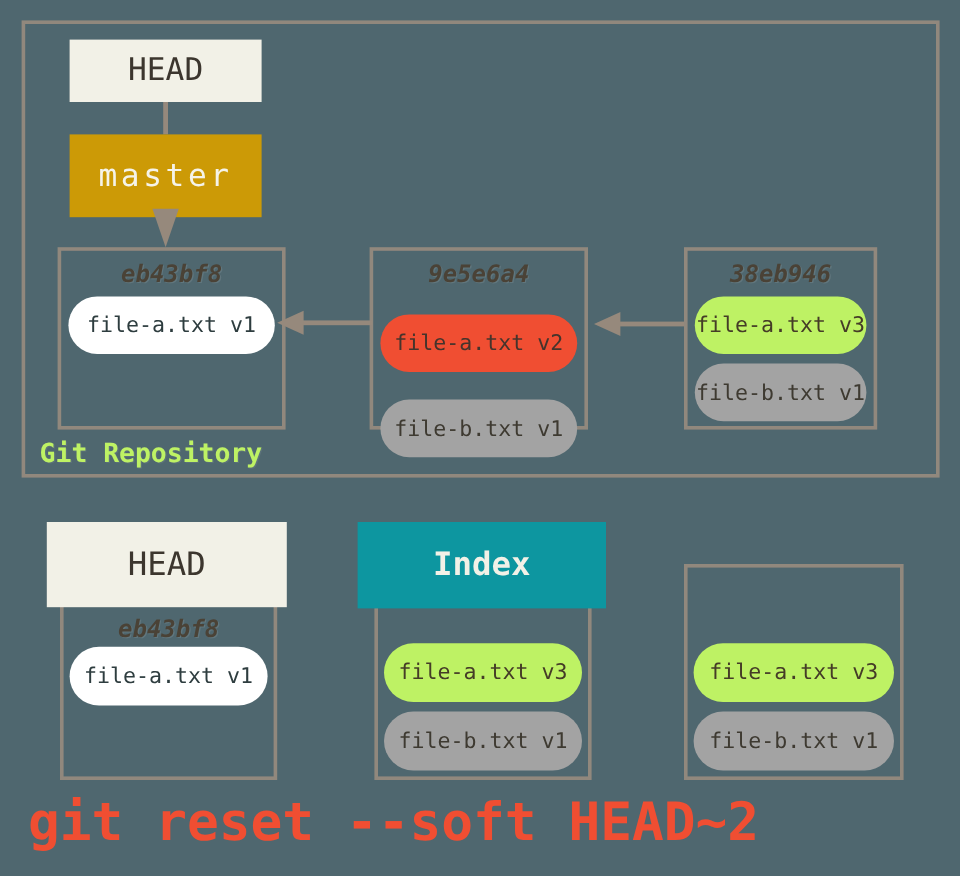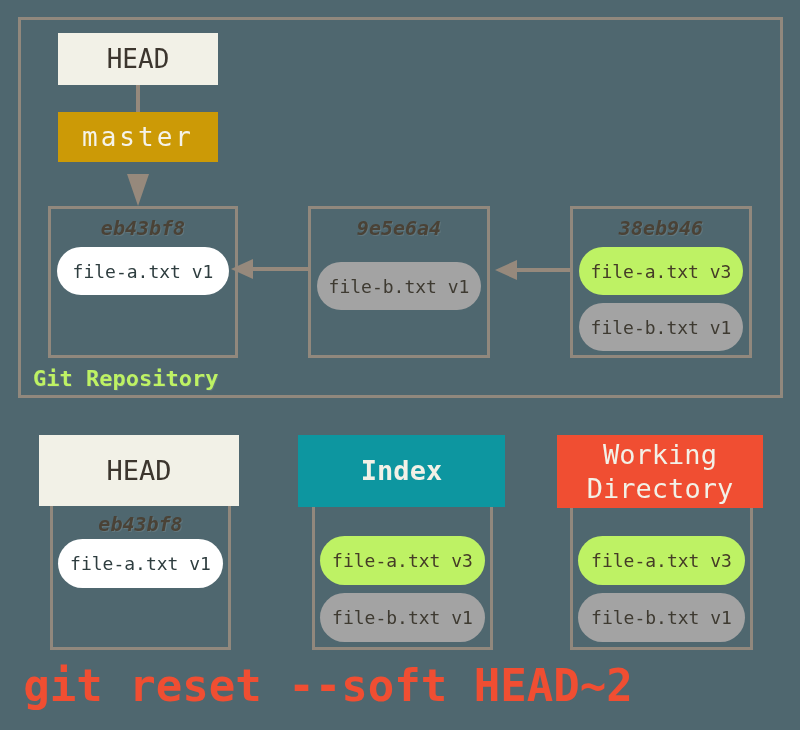--- a/index.html
+++ b/index.html
@@ -22,42 +22,42 @@
     text-shadow: 1px 1px 0 rgba(255,255,255,0.08);
   }
 
   
   .head-top-box {
     position:absolute; left:58px; top:33px; width:160px; height:52px;
     background:#f2f1e7; display:flex; align-items:center; justify-content:center;
     font-size:26px; color:#3c362e;
   }
   .master-box {
-    position:absolute; left:58px; top:112px; width:160px; height:50px;
+    position:absolute; left:58px; top:112px; width:160px; height:69px;
     background:#cc9a06; display:flex; align-items:center; justify-content:center;
     font-size:26px; color:#f5f3e9; letter-spacing:3px;
   }
   .vline-head-master {
     position:absolute; left:136px; top:85px; width:4px; height:27px; background:#96897c;
   }
   .arrow-master-commit {
     position:absolute; left:127px; top:174px; width:0; height:0;
     border-left:11px solid transparent; border-right:11px solid transparent;
     border-top:32px solid #96897c;
   }
 
   
   .commit {
     position:absolute; top:206px; height:152px;
     border:3px solid #91887d;
     display:flex; flex-direction:column; align-items:center;
   }
   .commit.c1 { left:48px;  width:190px; }
   .commit.c2 { left:308px; width:182px;gap:15px; }
-  .commit.c3 { left:570px; width:182px; }
+  .commit.c3 { left:570px; width:161px; }
   .hash {
     margin-top:6px; font-size:20px; font-weight:bold; color:#4a4236;
     text-shadow: 1px 1px 0 rgba(255,255,255,0.10);
     line-height:26px;
     font-style:italic;
   }
   .pill {
     width: calc(100% - 12px);
     height:48px; border-radius:26px;
     display:flex; align-items:center; justify-content:center;
@@ -126,20 +126,21 @@
   <div class="master-box">master</div>
   <div class="arrow-master-commit"></div>
 
   <div class="commit c1">
     <div class="hash">eb43bf8</div>
     <div class="pill teal">file-a.txt v1</div>
   </div>
 
   <div class="commit c2">
     <div class="hash">9e5e6a4</div>
+    <div class="pill red">file-a.txt v2</div>
     <div class="pill offwhite">file-b.txt v1</div>
   </div>
 
   <div class="commit c3">
     <div class="hash">38eb946</div>
     <div class="pill gold">file-a.txt v3</div>
     <div class="pill offwhite">file-b.txt v1</div>
   </div>
 
   <div class="h-arrow-line a1-line"></div>
@@ -158,17 +159,16 @@
     <div class="pill gold">file-a.txt v3</div>
     <div class="pill offwhite">file-b.txt v1</div>
   </div>
   <div class="tree-hdr hdr-index">Index</div>
 
   <div class="tree-box b3">
     <div class="spacer"></div>
     <div class="pill gold">file-a.txt v3</div>
     <div class="pill offwhite">file-b.txt v1</div>
   </div>
-  <div class="tree-hdr hdr-wd">Working Directory</div>
 
   <div class="caption">git reset --soft HEAD~2</div>
 
 </div>
 
 </body></html>

